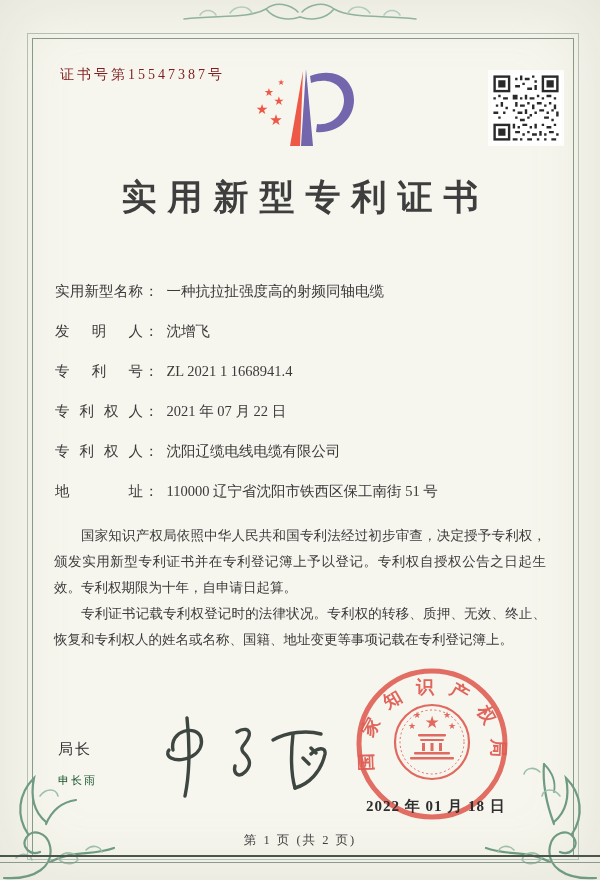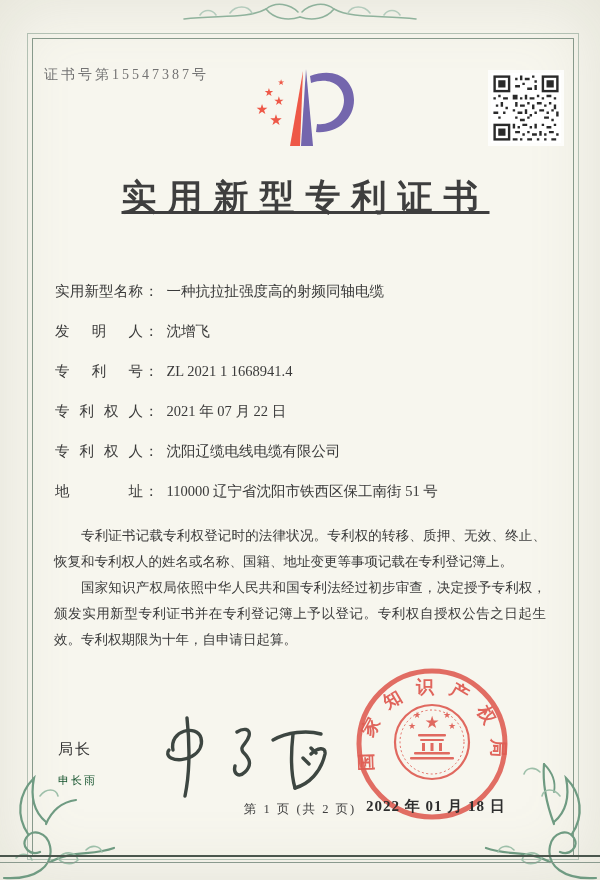--- a/index.html
+++ b/index.html
@@ -5,44 +5,44 @@
   html,body{margin:0;padding:0;}
   body{width:600px;height:880px;background:#e9e7de;font-family:"Liberation Serif","DejaVu Serif",serif;}
   .paper{position:relative;width:600px;height:880px;background:#f7f6ee;overflow:hidden;
          box-shadow:inset 0 0 70px rgba(150,150,125,.20);}
   
   .frame-outer{position:absolute;left:27px;right:21px;top:33px;bottom:20px;border:1.5px solid #b2c0b3;}
   .frame-inner{position:absolute;left:32px;right:26px;top:38px;bottom:24px;border:1px solid #87998b;}
   .bottom-rule{position:absolute;left:0;right:0;bottom:17px;height:5px;
                border-top:2.5px solid #4a564d;border-bottom:1px solid #8a9a8e;}
   
-  .cert-no{position:absolute;left:44px;top:66px;font-size:14px;letter-spacing:3px;color:#737373;}
+  .cert-no{position:absolute;left:60px;top:66px;font-size:14px;letter-spacing:3px;color:#7f1d1d;}
   .logo{position:absolute;left:238px;top:56px;}
   .qr{position:absolute;left:488px;top:70px;background:#fdfdfb;padding:3px;}
   .title{position:absolute;left:0;right:0;top:174px;margin:0;text-align:center;
-         font-size:35px;font-weight:600;letter-spacing:11px;color:#3e3e3e;text-indent:11px;text-decoration:underline;}
+         font-size:35px;font-weight:600;letter-spacing:11px;color:#3e3e3e;text-indent:11px;}
   
   .fields{position:absolute;left:55px;right:50px;top:250px;font-size:14.5px;color:#3a3a3a;margin-top:32px;}
   .frow{height:15px;margin-bottom:25px;white-space:nowrap;}
   .flabel{display:inline-block;width:88px;text-align:justify;text-align-last:justify;vertical-align:top;}
   .fcolon{margin:0 8px 0 1px;}
   .fgroup2{margin-left:50px;}
   
   .bodytext{position:absolute;left:54px;right:54px;top:523px;font-size:13.5px;line-height:26px;
             color:#3b3b3b;text-align:justify;}
   .bodytext p{margin:0;text-indent:2em;}
   
   .signer-title{position:absolute;left:58px;top:740px;font-size:15px;color:#333;letter-spacing:2px;}
   .signer-name{position:absolute;left:58px;top:773px;font-size:11px;color:#14532d;letter-spacing:2px;}
   .signature{position:absolute;left:145px;top:712px;}
   
   .seal{position:absolute;left:352px;top:664px;opacity:.92;}
   .seal-date{position:absolute;left:366px;top:797px;font-size:15px;font-weight:bold;color:#2e2e2e;letter-spacing:1px;}
   
-  .footer{position:absolute;left:0;right:0;top:801px;text-align:center;font-size:12.5px;color:#3f3f3f;letter-spacing:2px;}
+  .footer{position:absolute;left:0;right:0;top:832px;text-align:center;font-size:12.5px;color:#3f3f3f;letter-spacing:2px;}
   
   .orn-top{position:absolute;left:170px;top:-9px;}
   .orn-bl{position:absolute;left:-4px;bottom:-4px;}
   .orn-br{position:absolute;right:-4px;bottom:-4px;}
 </style>
 </head>
 <body>
 
 <div class="paper">
 
@@ -112,22 +112,22 @@
     </div>
     <div class="frow">
       <span class="flabel">专利权人</span><span class="fcolon">：</span><span class="fvalue">沈阳辽缆电线电缆有限公司</span>
     </div>
     <div class="frow">
       <span class="flabel">地址</span><span class="fcolon">：</span><span class="fvalue">110000 辽宁省沈阳市铁西区保工南街 51 号</span>
     </div>
   </div>
 
   <div class="bodytext">
+    <p>国家知识产权局依照中华人民共和国专利法经过初步审查，决定授予专利权，颁发实用新型专利证书并在专利登记簿上予以登记。专利权自授权公告之日起生效。专利权期限为十年，自申请日起算。</p>
     <p>专利证书记载专利权登记时的法律状况。专利权的转移、质押、无效、终止、恢复和专利权人的姓名或名称、国籍、地址变更等事项记载在专利登记簿上。</p>
-    <p>国家知识产权局依照中华人民共和国专利法经过初步审查，决定授予专利权，颁发实用新型专利证书并在专利登记簿上予以登记。专利权自授权公告之日起生效。专利权期限为十年，自申请日起算。</p>
   </div>
 
   <div class="signer-title">局长</div>
   <div class="signer-name">申长雨</div>
 
   <svg class="signature" width="190" height="92" viewBox="0 0 190 92">
     <g fill="none" stroke="#2e3833" stroke-width="3.4" stroke-linecap="round" stroke-linejoin="round" opacity="0.92">
       <path d="M28,38 C24,18 52,12 56,26 C60,42 38,52 26,46 C22,44 22,40 24,38"></path>
       <path d="M42,6 C44,25 46,55 40,84"></path>
       <path d="M92,20 C98,16 106,16 104,24 C102,32 94,34 98,40 C104,46 108,52 100,60 C94,66 88,62 90,54"></path>

